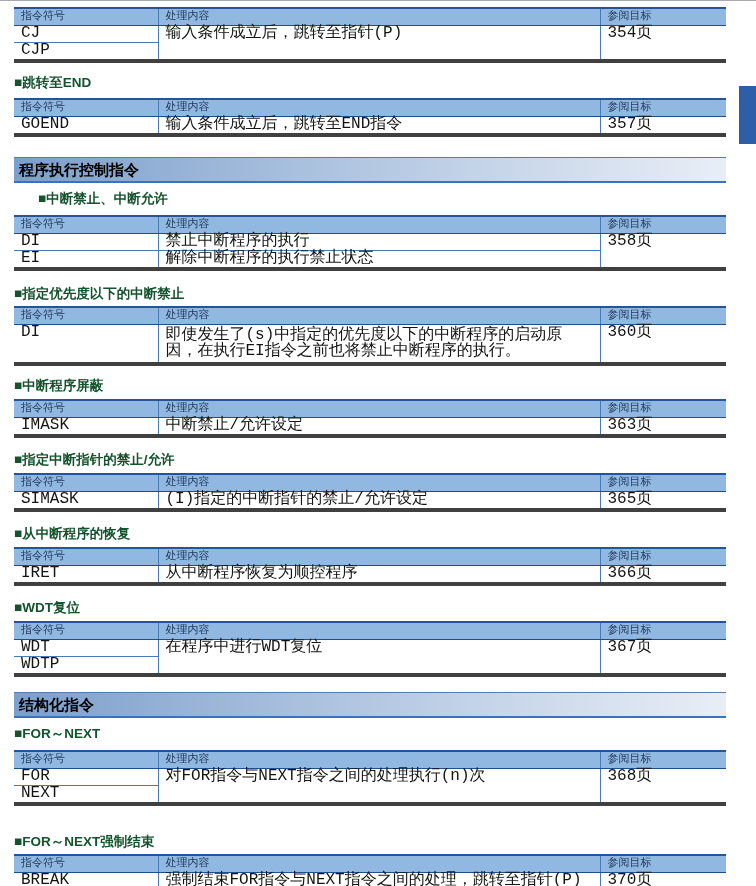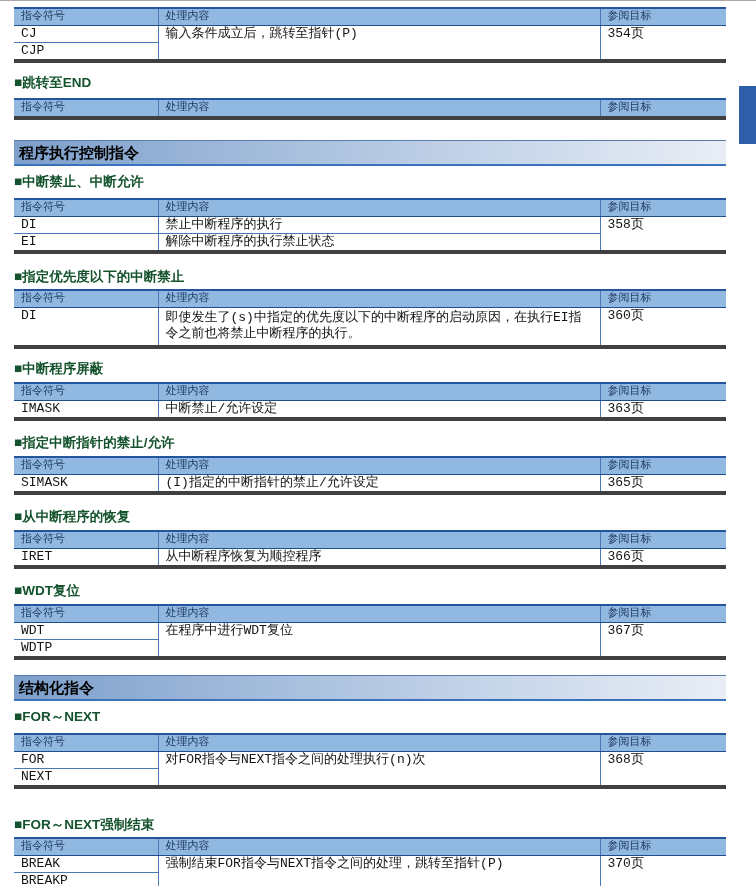--- a/index.html
+++ b/index.html
@@ -33,29 +33,29 @@
   }
   table.doc col.w1{width:144px;}
   table.doc col.w2{width:442px;}
   table.doc col.w3{width:126px;}
   table.doc th{
     background:#91b8e0;color:#203a5f;text-align:left;font-weight:normal;
     font-size:11px;line-height:13px;padding:1px 7px 2px 7px;
     border-bottom:1px solid #1f4e8c;
   }
   table.doc td{
-    font-size:13px;line-height:13px;padding:1px 7px 2px 7px;color:#141414;
+    font-size:16px;line-height:13px;padding:1px 7px 2px 7px;color:#141414;
     vertical-align:top;border-top:1px solid #4a79b8;
   }
   table.doc .c2,table.doc .c3{border-left:1px solid #4a79b8;}
   table.doc td.wrap{line-height:16px;padding-top:2px;padding-bottom:3px;}
 
   
   .mt-h1{margin-top:12px;}  .mt-t2{margin-top:8px;}
-  .mt-bar1{margin-top:20px;}.mt-h2{margin-top:8px;}  .mt-t3{margin-top:9px;}
+  .mt-bar1{margin-top:20px;}.mt-h2{margin-top:8px;margin-left:24px;}  .mt-t3{margin-top:9px;}
   .mt-h3{margin-top:15px;}  .mt-t4{margin-top:5px;}
   .mt-h4{margin-top:12px;}  .mt-t5{margin-top:6px;}
   .mt-h5{margin-top:14px;}  .mt-t6{margin-top:6px;}
   .mt-h6{margin-top:14px;}  .mt-t7{margin-top:6px;}
   .mt-h7{margin-top:14px;}  .mt-t8{margin-top:6px;}
   .mt-bar2{margin-top:15px;}.mt-h8{margin-top:8px;}  .mt-t9{margin-top:9px;}
   .mt-h9{margin-top:28px;}  .mt-t10{margin-top:5px;}
 </style>
 </head>
 <body>
@@ -95,20 +95,25 @@
         <col class="w1">
         <col class="w2">
         <col class="w3">
       </colgroup>
     <tbody>
     <tr>
       <th>指令符号</th>
       <th class="c2">处理内容</th>
       <th class="c3">参阅目标</th>
     </tr>
+    <tr>
+      <td>GOEND</td>
+      <td class="c2">输入条件成立后，跳转至END指令</td>
+      <td class="c3">357页</td>
+    </tr>
     </tbody>
   </table>
 
   <div class="section-bar mt-bar1">程序执行控制指令</div>
 
   <div class="subhead mt-h2">■中断禁止、中断允许</div>
 
   <table class="doc mt-t3">
     <colgroup>
         <col class="w1">

